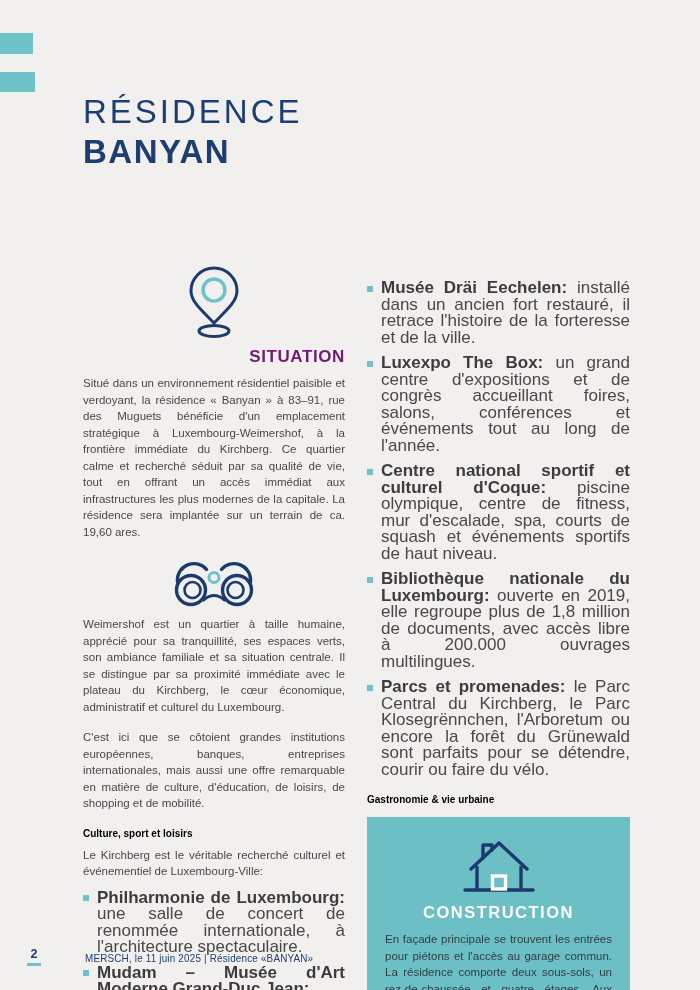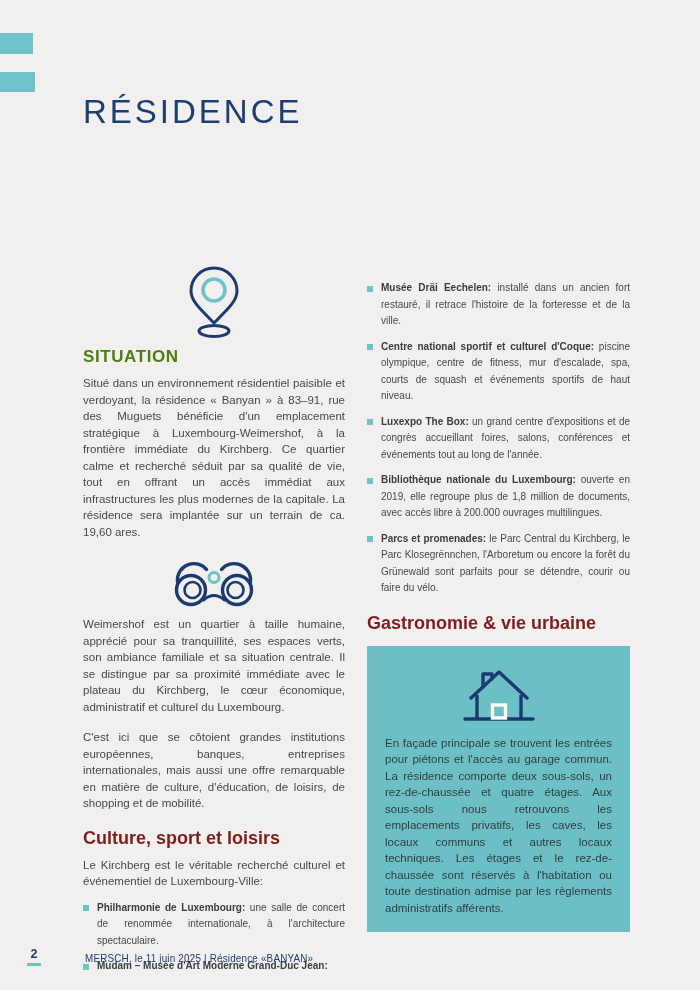--- a/index.html
+++ b/index.html
@@ -32,36 +32,36 @@
 
   
   .col { position: absolute; }
   .col-left  { left: 83px;  top: 263px; width: 262px; }
   .col-right { left: 367px; top: 280px; width: 263px; }
 
   .icon-wrap { text-align: center; }
   .icon-wrap.binocs { margin-top: 16px; }
 
   h2.section {
-    text-align: left; color: #4d7c0f; font-size: 17px; font-weight: 800;
+    text-align: right; color: #701a75; font-size: 17px; font-weight: 800;
     letter-spacing: 0.6px; margin-top: 8px;
   }
   h3.sub {
-    color: #7f1d1d; font-size: 18px; font-weight: 700; margin-top: 16px;
+    color: #000000; font-size: 10px; font-weight: 700; margin-top: 16px;
   }
   p.body {
     font-size: 11.5px; line-height: 16.5px; text-align: justify;
     margin-top: 8px; color: #48484a;
   }
   p.body + p.body { margin-top: 14px; }
 
   ul.blist { list-style: none; margin-top: 10px; }
   ul.blist li {
     position: relative; padding-left: 14px; text-align: justify;
-    font-size: 10px; line-height: 16.5px; margin-bottom: 9px; color: #48484a;
+    font-size: 17px; line-height: 16.5px; margin-bottom: 9px; color: #48484a;
   }
   ul.blist li b { color: #3c3c3e; }
   .sq {
     position: absolute; left: 0; top: 5.5px; width: 6px; height: 6px;
     background: #6fc3c8;
   }
   .col-right ul.blist { margin-top: 0; }
 
   
   .construction {
@@ -89,20 +89,21 @@
 </head>
 <body>
 
 <div class="page">
 
   <div class="mark mark1"></div>
   <div class="mark mark2"></div>
 
   <div class="header">
     <div class="title-light">RÉSIDENCE</div>
+    <div class="title-bold">BANYAN</div>
   </div>
 
   <div class="col col-left">
 
     <div class="icon-wrap">
       <span>
         <svg width="70" height="76" viewBox="0 0 70 76" fill="none">
           <path d="M35 60 C21 46 12 38 12 28 A23 23 0 1 1 58 28 C58 38 49 46 35 60 Z" stroke="#1b3a6d" stroke-width="3" stroke-linejoin="round"></path>
           <circle cx="35" cy="27" r="11" stroke="#6fc3c8" stroke-width="3.5"></circle>
           <ellipse cx="35" cy="68" rx="15" ry="5.5" stroke="#1b3a6d" stroke-width="3"></ellipse>
@@ -142,24 +143,24 @@
     </ul>
   </div>
 
   <div class="col col-right">
 
     <ul class="blist">
       <li>
         <span class="sq"></span><b>Musée Dräi Eechelen:</b><span> installé dans un ancien fort restauré, il retrace l'histoire de la forteresse et de la ville.</span>
       </li>
       <li>
-        <span class="sq"></span><b>Centre national sportif et culturel d'Coque:</b><span> piscine olympique, centre de fitness, mur d'escalade, spa, courts de squash et événements sportifs de haut niveau.</span>
+        <span class="sq"></span><b>Luxexpo The Box:</b><span> un grand centre d'expositions et de congrès accueillant foires, salons, conférences et événements tout au long de l'année.</span>
       </li>
       <li>
-        <span class="sq"></span><b>Luxexpo The Box:</b><span> un grand centre d'expositions et de congrès accueillant foires, salons, conférences et événements tout au long de l'année.</span>
+        <span class="sq"></span><b>Centre national sportif et culturel d'Coque:</b><span> piscine olympique, centre de fitness, mur d'escalade, spa, courts de squash et événements sportifs de haut niveau.</span>
       </li>
       <li>
         <span class="sq"></span><b>Bibliothèque nationale du Luxembourg:</b><span> ouverte en 2019, elle regroupe plus de 1,8 million de documents, avec accès libre à 200.000 ouvrages multilingues.</span>
       </li>
       <li>
         <span class="sq"></span><b>Parcs et promenades:</b><span> le Parc Central du Kirchberg, le Parc Klosegrënnchen, l'Arboretum ou encore la forêt du Grünewald sont parfaits pour se détendre, courir ou faire du vélo.</span>
       </li>
     </ul>
 
     <h3 class="sub">Gastronomie &amp; vie urbaine</h3>
@@ -170,20 +171,21 @@
           <svg width="76" height="64" viewBox="0 0 76 64" fill="none">
             <path d="M16 33 V57" stroke="#1b3a6d" stroke-width="3.4"></path>
             <path d="M60 33 V57" stroke="#1b3a6d" stroke-width="3.4"></path>
             <path d="M10 36 L38 10 L66 36" stroke="#1b3a6d" stroke-width="3.4" stroke-linejoin="round" stroke-linecap="round"></path>
             <path d="M22 25 V12 H31 V17" stroke="#1b3a6d" stroke-width="3.4" stroke-linejoin="round" stroke-linecap="round"></path>
             <path d="M4 57 H72" stroke="#1b3a6d" stroke-width="3.4" stroke-linecap="round"></path>
             <rect x="31.5" y="43" width="13" height="13" stroke="#ffffff" stroke-width="3.4"></rect>
           </svg>
         </span>
       </div>
+      <div class="c-title">CONSTRUCTION</div>
       <p class="body">En façade principale se trouvent les entrées pour piétons et l'accès au garage commun. La résidence comporte deux sous-sols, un rez-de-chaussée et quatre étages. Aux sous-sols nous retrouvons les emplacements privatifs, les caves, les locaux communs et autres locaux techniques. Les étages et le rez-de-chaussée sont réservés à l'habitation ou toute destination admise par les règlements administratifs afférents.</p>
     </div>
   </div>
 
   <div class="footer-no">
     <div class="num">2</div>
     <div class="underline"></div>
   </div>
   <div class="footer-text">MERSCH, le 11 juin 2025  |  Résidence «BANYAN»</div>
 

